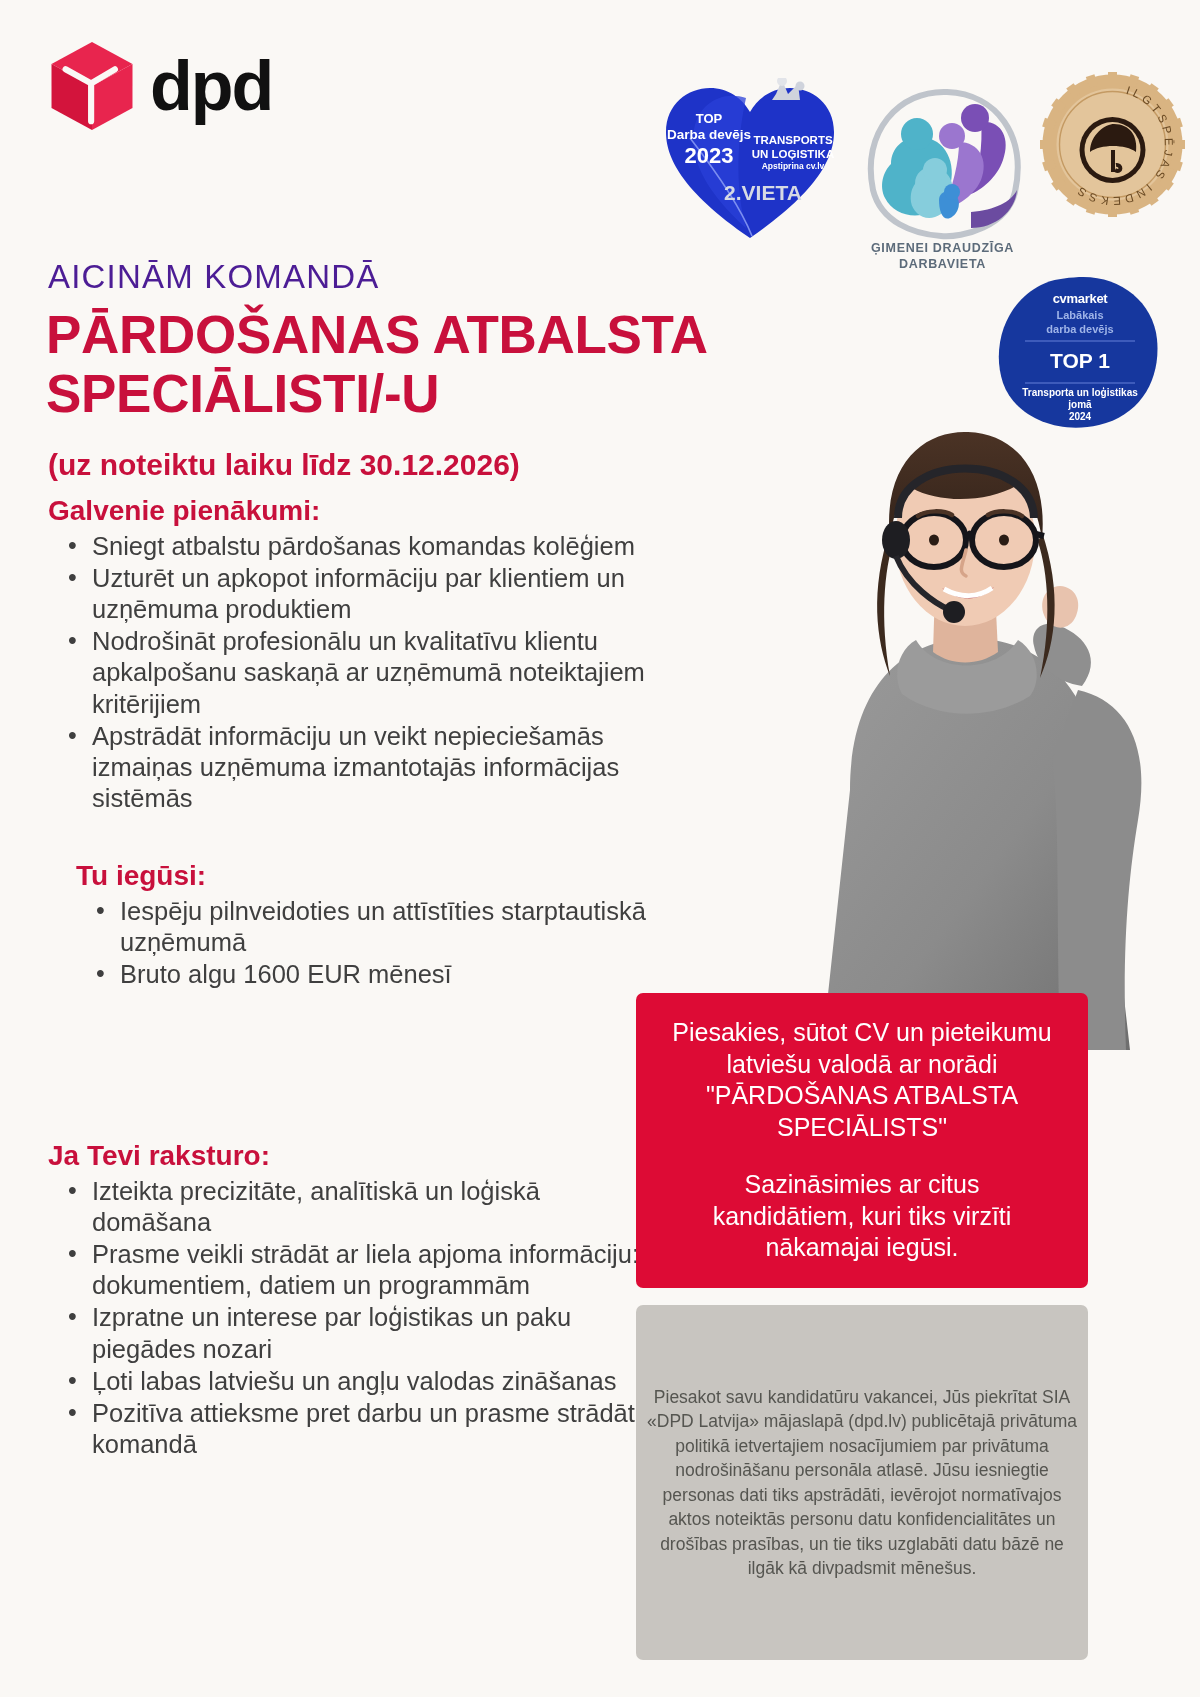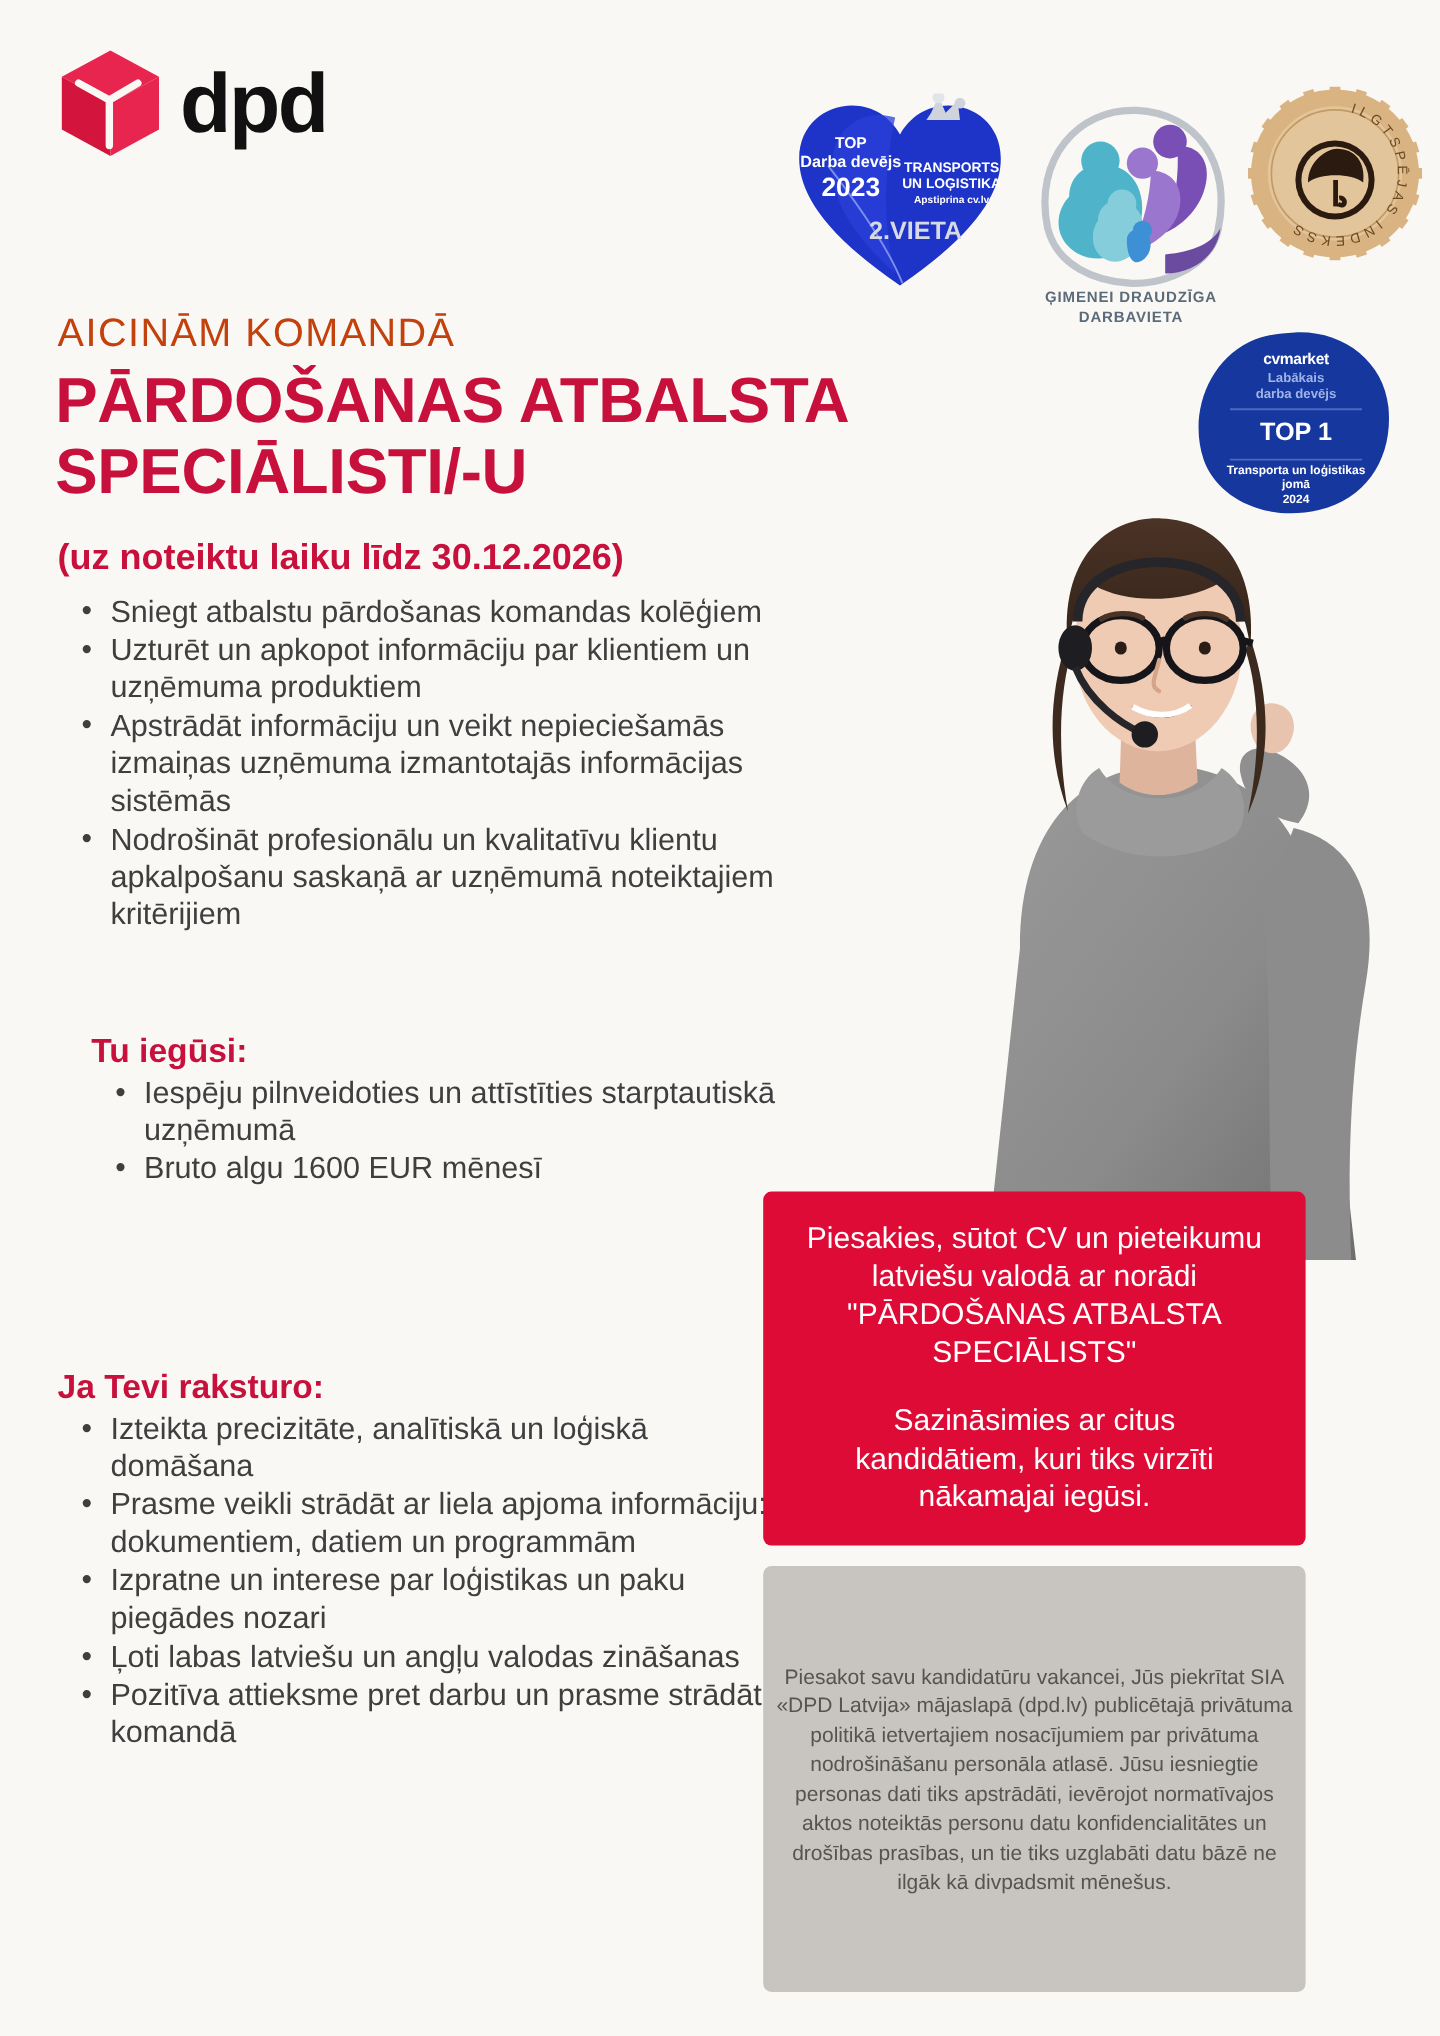--- a/index.html
+++ b/index.html
@@ -14,21 +14,21 @@
 
   
   .logo-wrap { position:absolute; left:48px; top:40px; display:flex; align-items:center; gap:14px; }
   .logo-mark { width:88px; height:92px; position:relative; }
   .logo-word { font-size:70px; font-weight:700; letter-spacing:-2px; color:#111; line-height:.8; }
 
   
   .intro { position:absolute; left:48px; top:142px; width:560px;
            font-size:26.5px; line-height:1.26; color:#4a4a4a; }
   .kicker { position:absolute; left:48px; top:258px; font-size:33px; letter-spacing:1.2px;
-            color:#c2410c; font-weight:400; }
+            color:#4c1d95; font-weight:400; }
   .title { position:absolute; left:46px; top:305px; width:780px;
            font-size:53px; line-height:1.12; font-weight:700; color:#c8103c; letter-spacing:-0.3px; }
   .subtitle { position:absolute; left:48px; top:448px; font-size:30px; font-weight:700; color:#c8103c; }
 
   
   .section { position:absolute; left:48px; width:600px; }
   .sec-head { font-size:28px; font-weight:700; color:#c8103c; margin-bottom:4px; }
   ul.bullets { list-style:none; }
   ul.bullets li { position:relative; padding-left:44px; font-size:25.5px; line-height:1.22;
                   color:#3f3f3f; margin-bottom:1px; }
@@ -257,25 +257,26 @@
       <div class="cv-txt" style="top:34px; font-size:11px; font-weight:700; color:#9fb4e8;">Labākais</div>
       <div class="cv-txt" style="top:48px; font-size:11px; font-weight:700; color:#9fb4e8;">darba devējs</div>
       <div class="cv-txt" style="top:74px; font-size:21px; font-weight:700;">TOP 1</div>
       <div class="cv-txt" style="top:112px; font-size:10px; font-weight:700;">Transporta un loģistikas</div>
       <div class="cv-txt" style="top:124px; font-size:10px; font-weight:700;">jomā</div>
       <div class="cv-txt" style="top:136px; font-size:10px; font-weight:700;">2024</div>
     </div>
   </div>
 
   <div class="section" id="sec-duties">
+    <div class="sec-head">Galvenie pienākumi:</div>
     <ul class="bullets">
       <li>Sniegt atbalstu pārdošanas komandas kolēģiem</li>
       <li>Uzturēt un apkopot informāciju par klientiem un uzņēmuma produktiem</li>
+      <li>Nodrošināt profesionālu un kvalitatīvu klientu apkalpošanu saskaņā ar uzņēmumā noteiktajiem kritērijiem</li>
       <li>Apstrādāt informāciju un veikt nepieciešamās izmaiņas uzņēmuma izmantotajās informācijas sistēmās</li>
-      <li>Nodrošināt profesionālu un kvalitatīvu klientu apkalpošanu saskaņā ar uzņēmumā noteiktajiem kritērijiem</li>
     </ul>
   </div>
 
   <div class="section" id="sec-offer">
     <div class="sec-head">Tu iegūsi:</div>
     <ul class="bullets">
       <li>Iespēju pilnveidoties un attīstīties starptautiskā uzņēmumā</li>
       <li>Bruto algu 1600 EUR mēnesī</li>
     </ul>
   </div>

